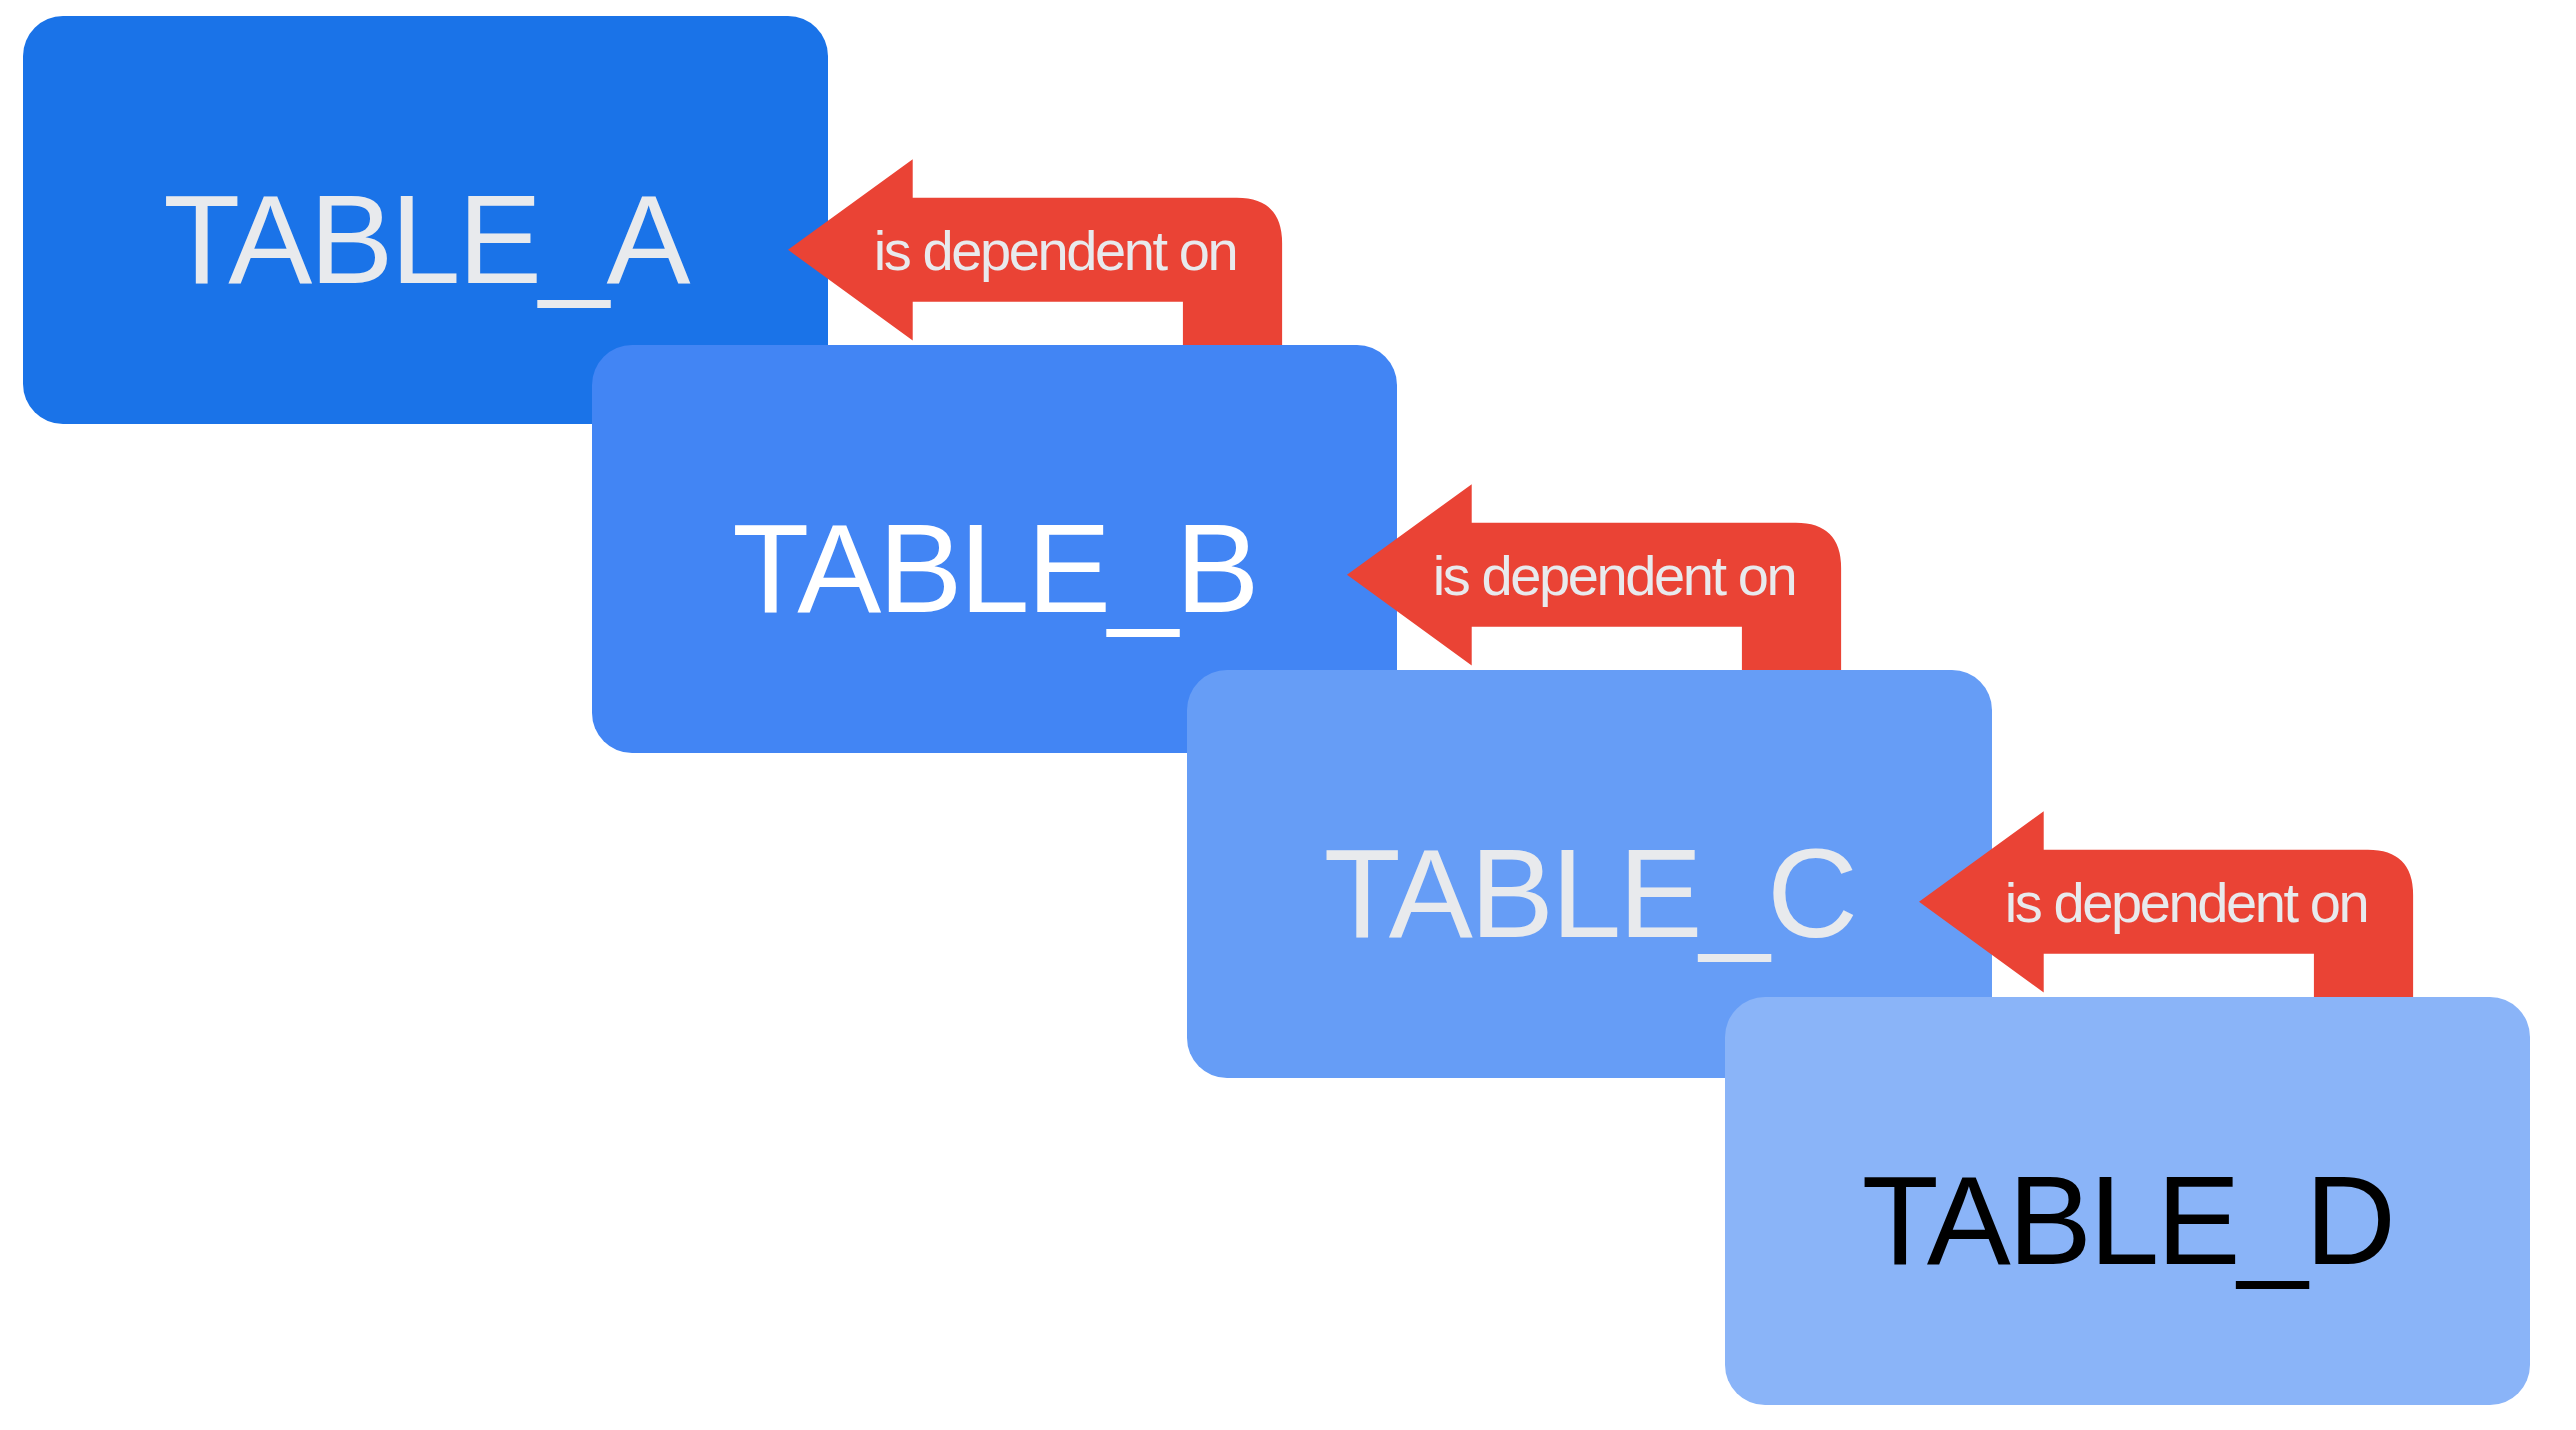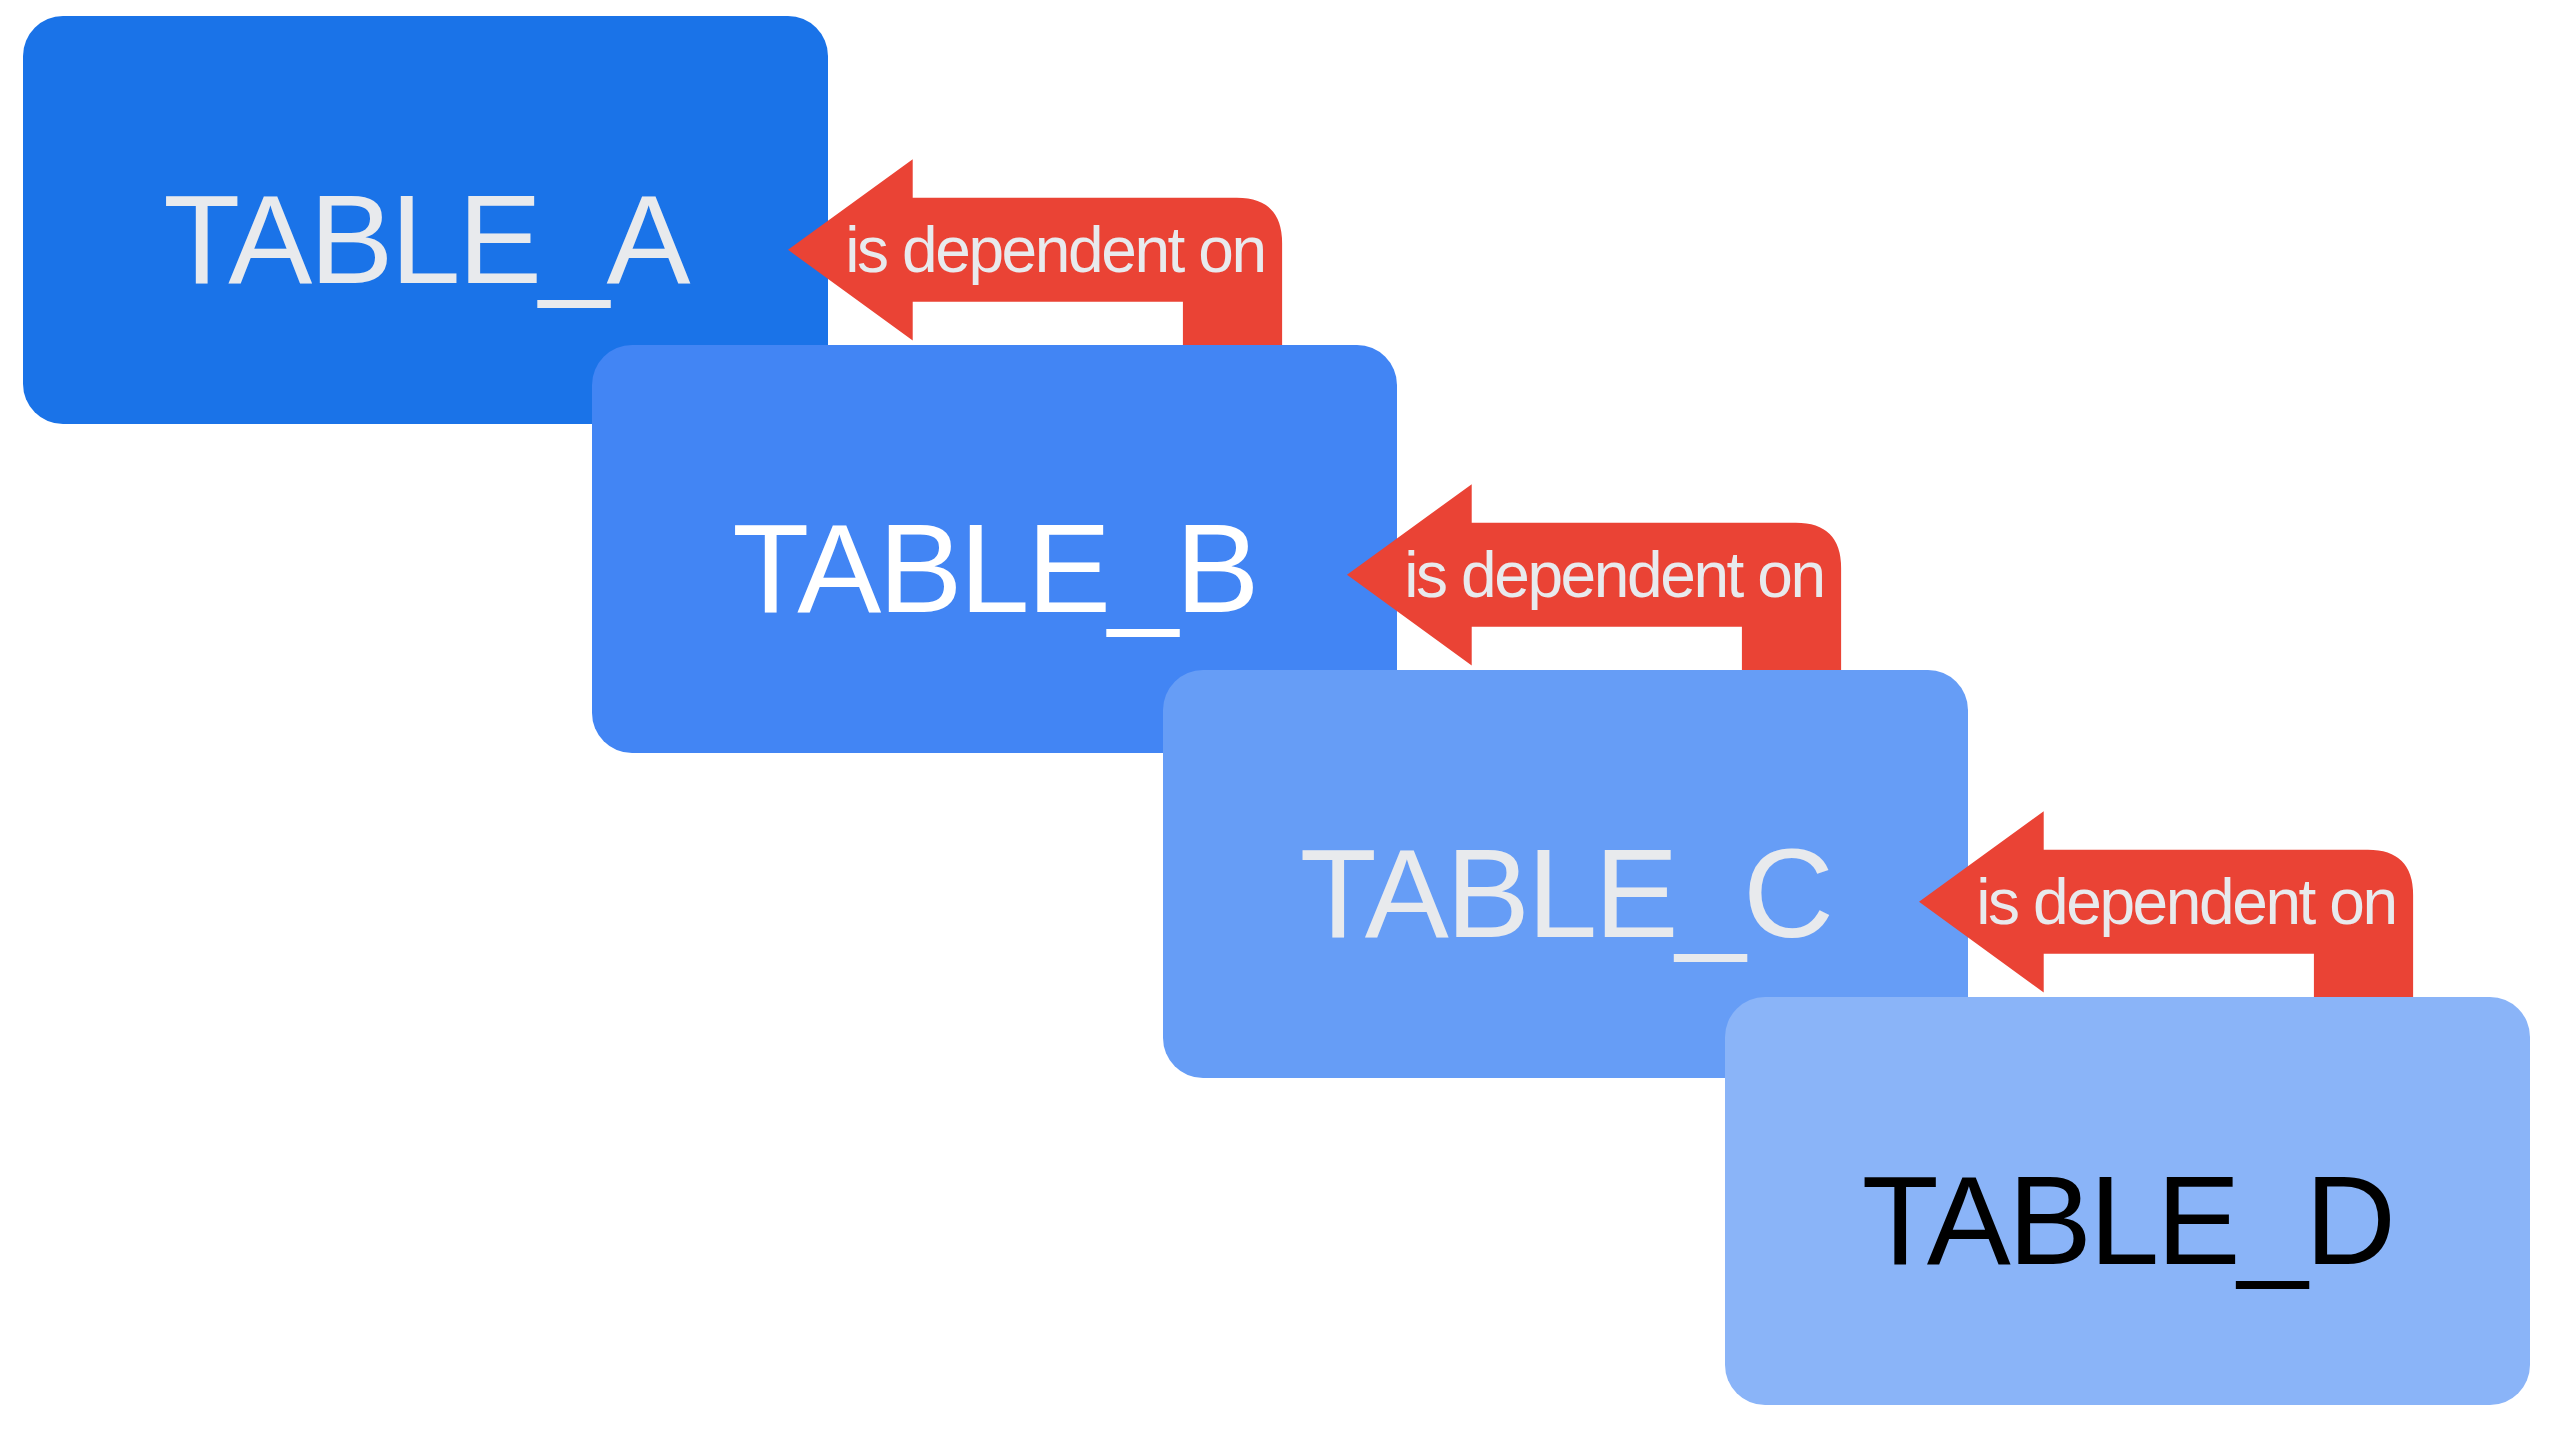--- a/index.html
+++ b/index.html
@@ -36,21 +36,21 @@
     width:496px;height:227px;
   }
   .arrow svg{position:absolute;left:0;top:0;width:100%;height:100%;display:block;}
   #arrow-1{left:788px; top:159px;}
   #arrow-2{left:1347px;top:484px;}
   #arrow-3{left:1919px;top:811px;}
   .arrow-label{
     position:absolute;
     left:38px;right:0;top:39px;height:104px;
     display:flex;align-items:center;justify-content:center;
-    font-size:64px;
+    font-size:56px;
     letter-spacing:-2.4px;
     white-space:nowrap;
   }
 </style>
 </head>
 <body>
 
 <div id="canvas">
 
   <div class="box" id="box-a" style="background: rgb(26, 115, 232);">
@@ -68,21 +68,21 @@
     <span class="box-label" style="color: #ffffff;">TABLE_B</span>
   </div>
 
   <div class="arrow" id="arrow-2">
     <svg viewBox="0 0 525 240" aria-hidden="true">
       <path d="M 0,96 L 132,0 L 132,41 L 475,41 Q 523,41 523,89 L 523,240 L 418,240 L 418,151 L 132,151 L 132,192 Z" fill="#ea4335"></path>
     </svg>
     <span class="arrow-label" style="color: rgb(232, 234, 237);">is dependent on</span>
   </div>
 
-  <div class="box" id="box-c" style="background: rgb(102, 157, 246);">
+  <div class="box" id="box-c" style="background: rgb(102, 157, 246); margin-left: 24px;">
     <span class="box-label" style="color: rgb(232, 234, 237);">TABLE_C</span>
   </div>
 
   <div class="arrow" id="arrow-3">
     <svg viewBox="0 0 525 240" aria-hidden="true">
       <path d="M 0,96 L 132,0 L 132,41 L 475,41 Q 523,41 523,89 L 523,240 L 418,240 L 418,151 L 132,151 L 132,192 Z" fill="#ea4335"></path>
     </svg>
     <span class="arrow-label" style="color: rgb(232, 234, 237);">is dependent on</span>
   </div>
 

